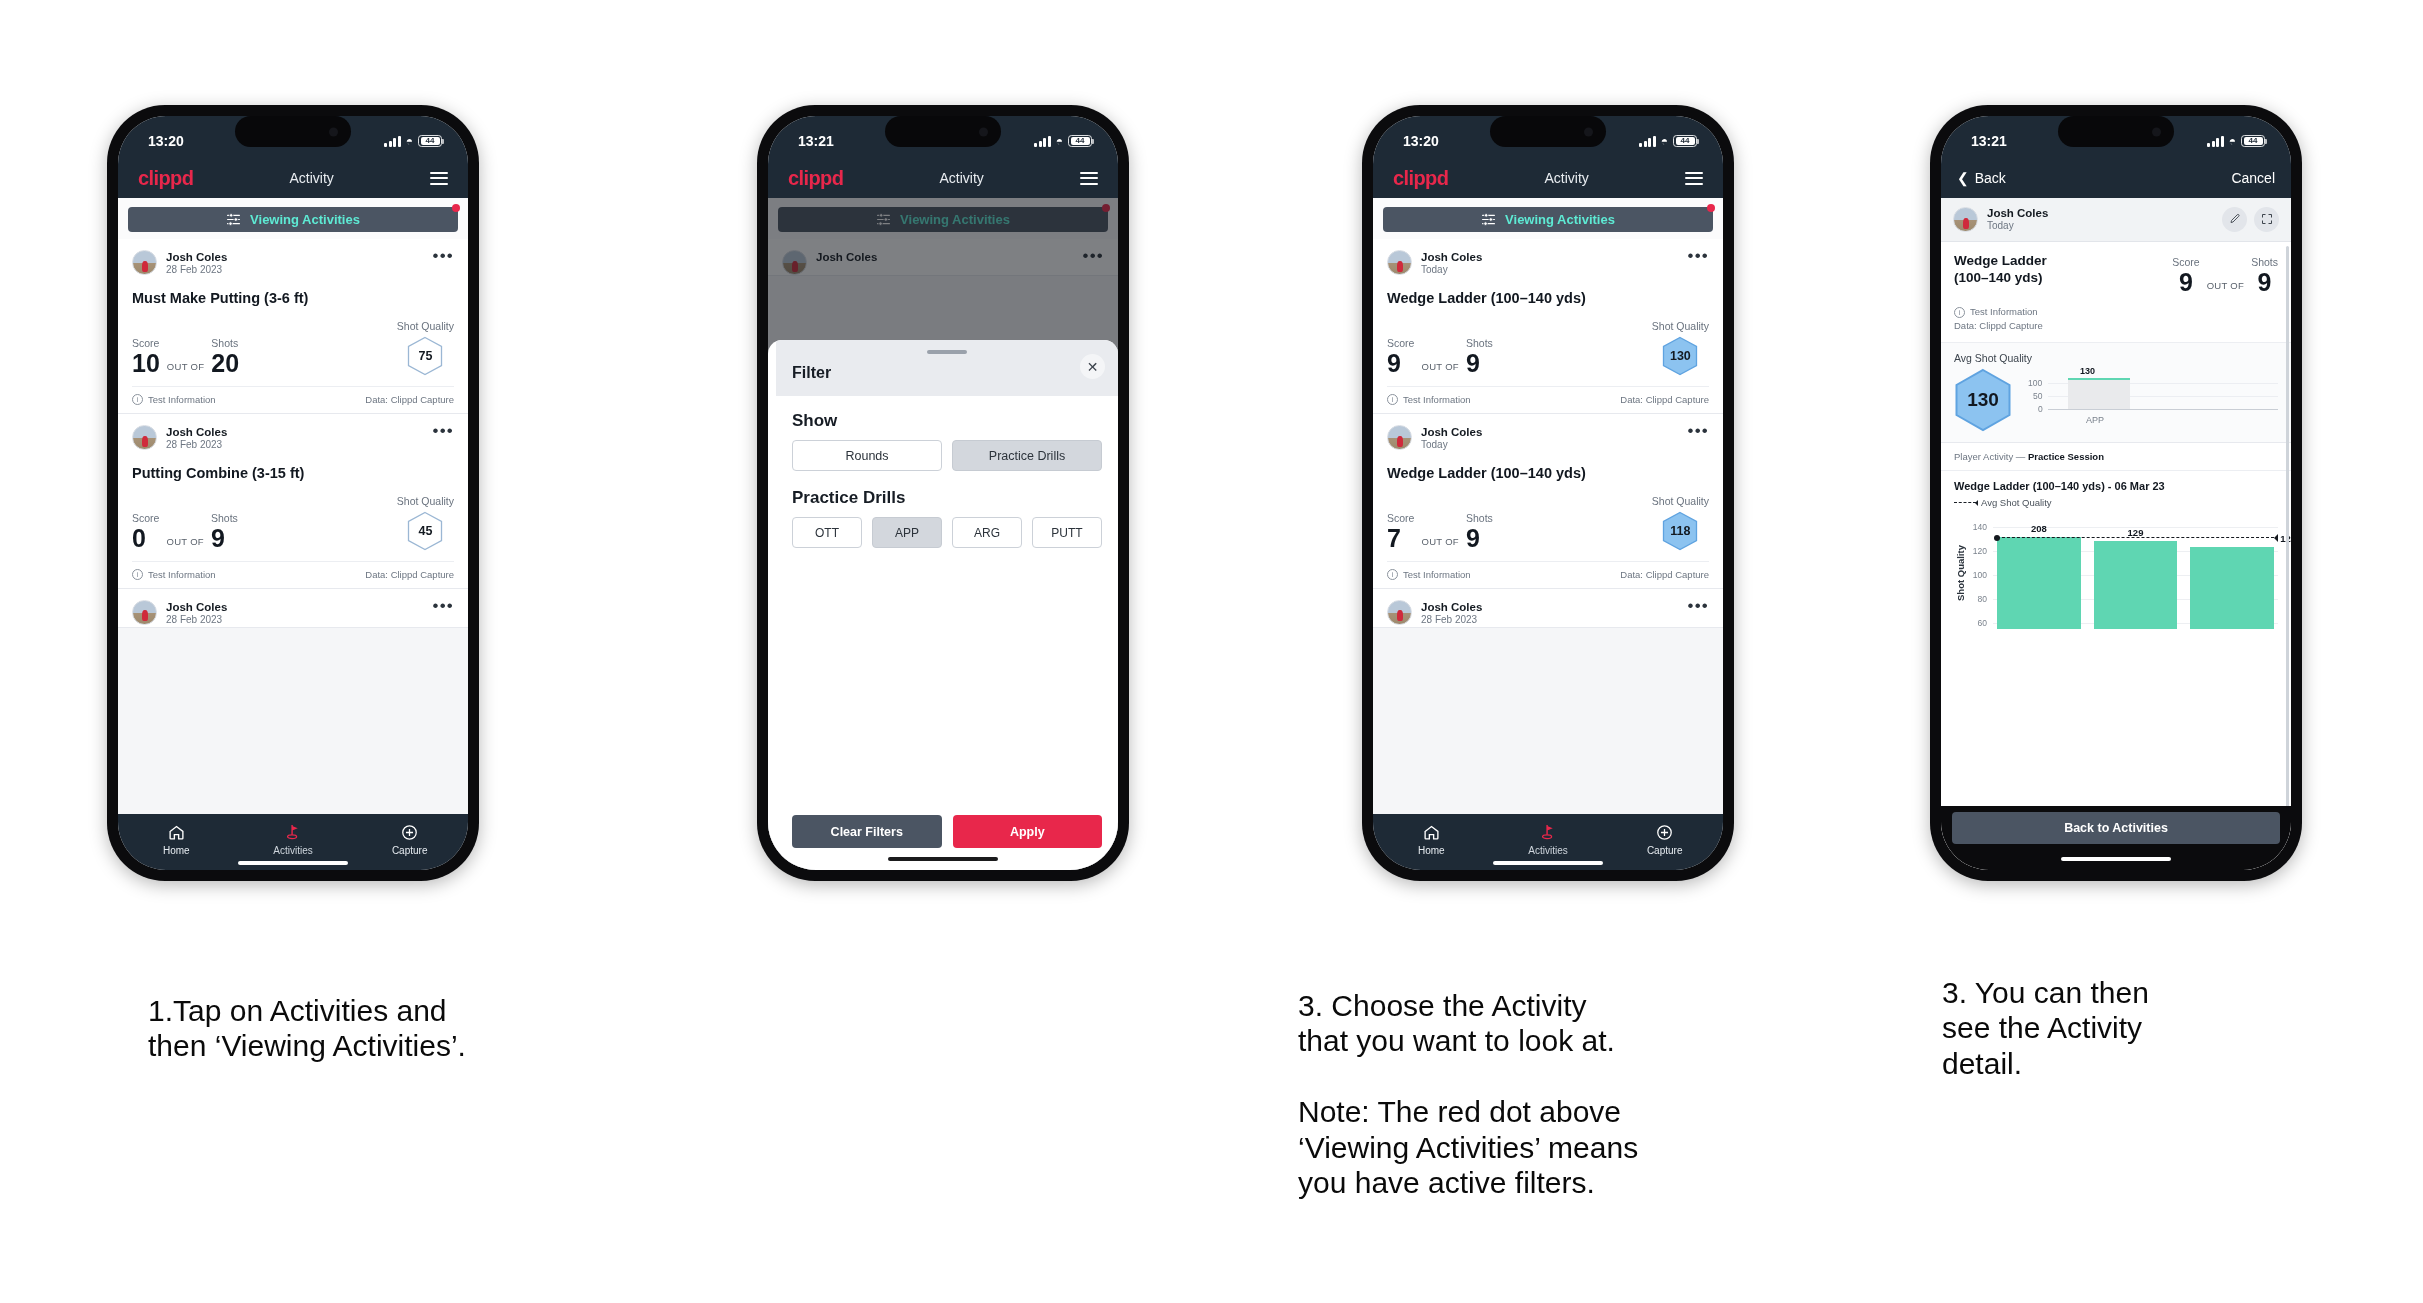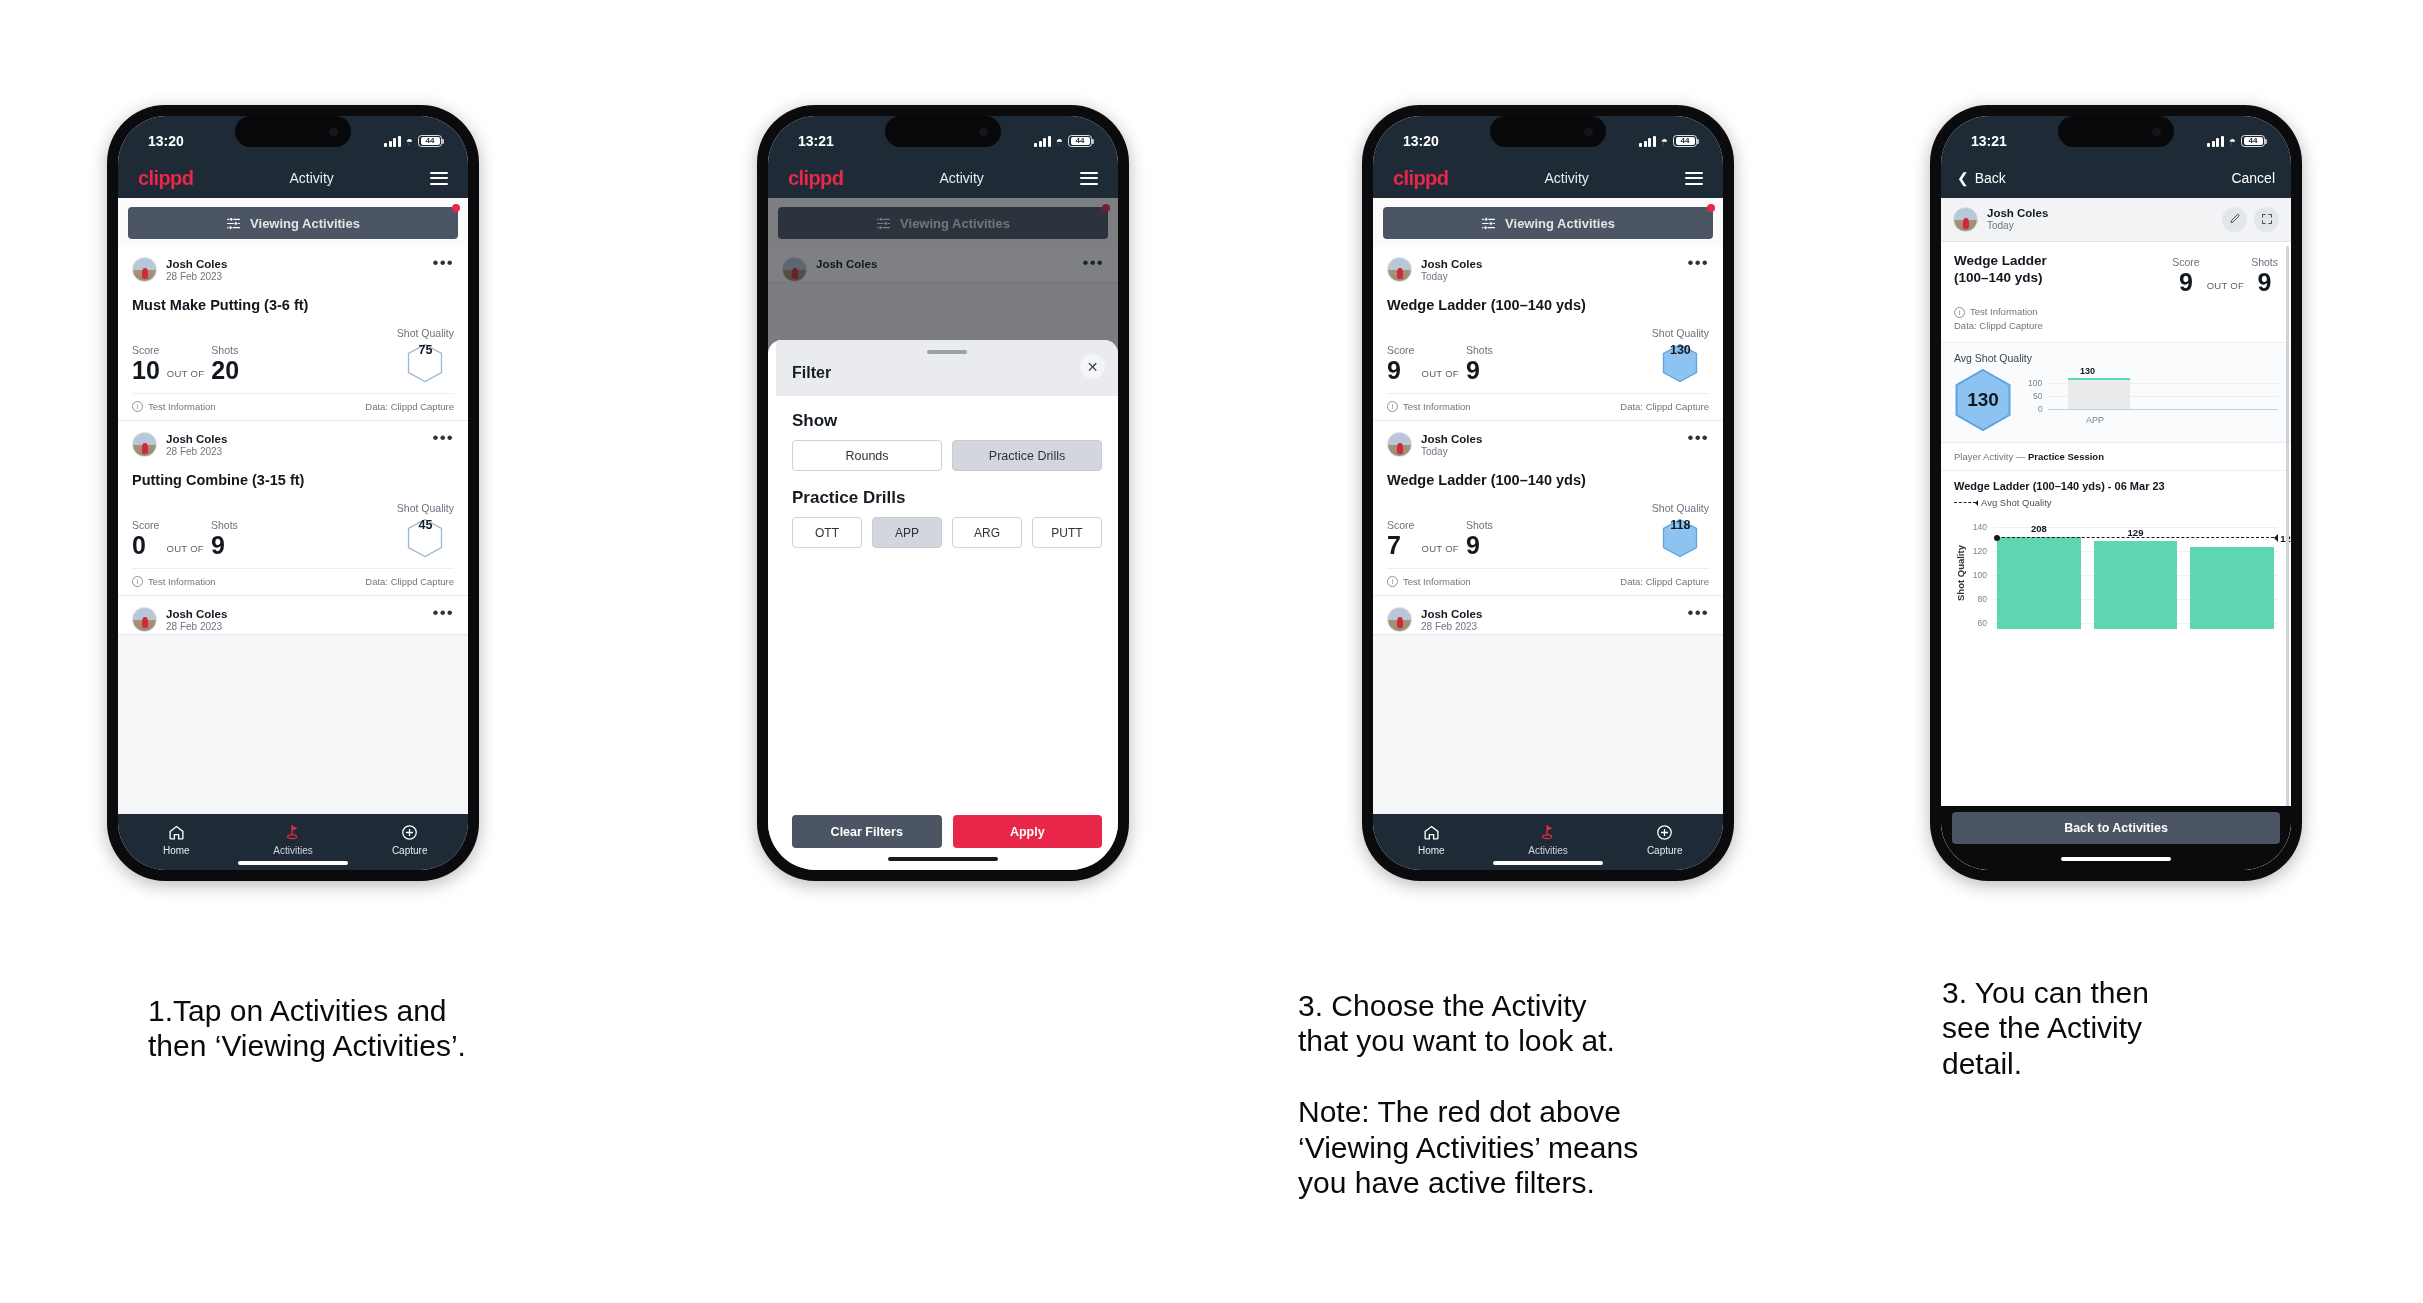--- a/index.html
+++ b/index.html
@@ -89,22 +89,22 @@
   .chev { font-size: 14px; }
 
   
   .screen {
     flex: 1 1 auto; background: #f5f6f8;
     position: relative; overflow: hidden;
   }
 
   .viewing-wrap { padding: 9px 10px 7px; background:#fbfbfc; position: relative; }
   .viewing-btn {
-    background: #4b5563; color: #e5e5e5;
-    border-radius: 4px; height: 32px;
+    background: #4b5563; color: #5eead4;
+    border-radius: 4px; height: 25px;
     display: flex; align-items: center; justify-content: center; gap: 9px;
     font-size: 13px; font-weight: 600;
   }
   .reddot {
     position: absolute; right: 8px; top: 6px;
     width: 8px; height: 8px; border-radius: 50%; background: #e8274b;
     z-index: 5;
   }
   .sliders { width: 15px; height: 13px; }
 
@@ -131,21 +131,21 @@
 
   .metrics { display: flex; align-items: flex-end; padding: 8px 0 10px; }
   .m-col { display: flex; flex-direction: column; }
   .m-lab { font-size: 10.5px; color: #69727e; margin-bottom: 2px; }
   .m-val { font-size: 25px; font-weight: bold; color: #121820; line-height: 1; }
   .outof { font-size: 9.5px; color: #59616b; margin: 0 7px 4px; letter-spacing: .3px; }
   .sq-col { margin-left: auto; text-align: center; }
   .hexwrap { display:flex; justify-content:center; margin-top: 2px; }
   .hex {
     width: 36px; height: 40px; position: relative;
-    display: flex; justify-content: center;
+    display: flex; align-items: center; justify-content: center;
     font-size: 12.5px; font-weight: bold; color: #141a21;
   }
   .hex svg { position: absolute; inset: 0; width: 100%; height: 100%; }
   .hex span { position: relative; z-index: 2; }
 
   .card-foot {
     display: flex; align-items: center; justify-content: space-between;
     border-top: 1px solid #eceef2; padding: 7px 0 8px;
     font-size: 9.5px; color: #6d7682;
   }

